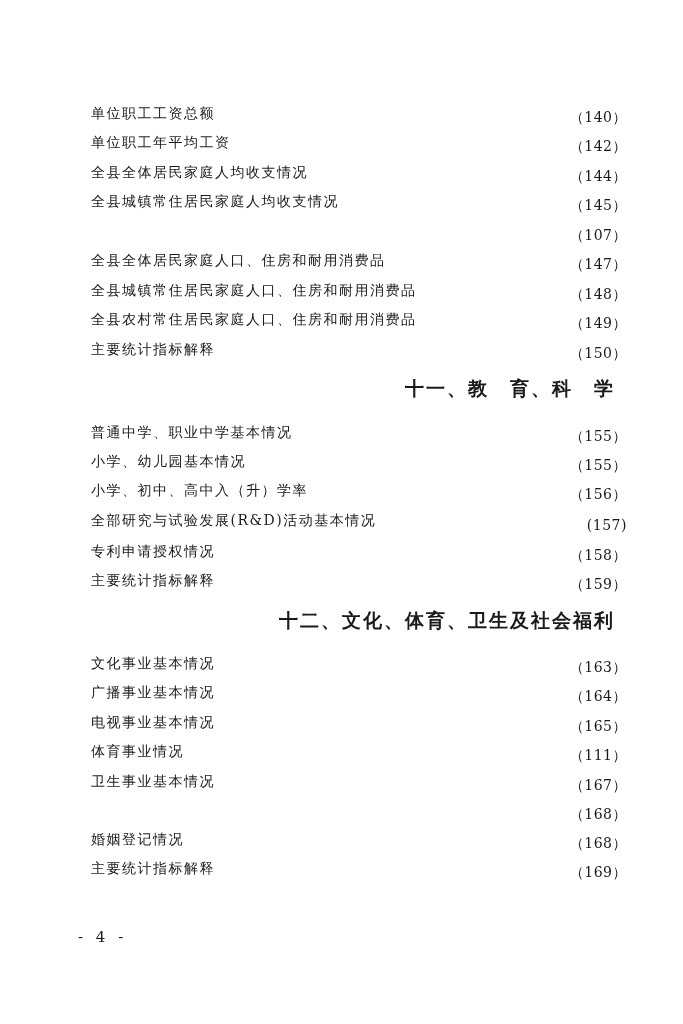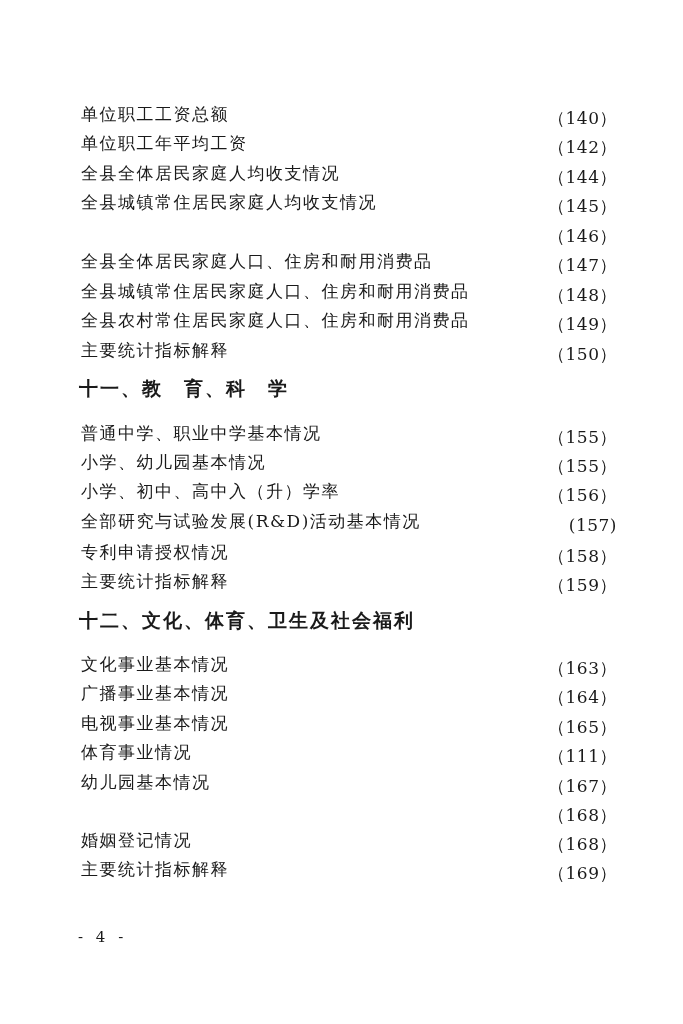--- a/index.html
+++ b/index.html
@@ -3,33 +3,33 @@
 <meta charset="utf-8">
 <style>
   html, body { margin: 0; padding: 0; }
   body {
     width: 683px; height: 1024px; background: #ffffff; position: relative;
     font-family: "DejaVu Serif", "Liberation Serif", serif; color: #1a1a1a;
     overflow: hidden;
   }
   .toc { position: absolute; left: 79px; width: 536px; top: 0; }
   .entry {
-    position: absolute; left: 2px; width: 536px; height: 22px;
-    display: flex; align-items: center; font-size: 17px; letter-spacing: 1.5px;
+    position: absolute; left: 12px; width: 536px; height: 22px;
+    display: flex; align-items: center; font-size: 14px; letter-spacing: 1.5px;
     white-space: nowrap;
   }
   .entry .title { flex: 0 0 auto; }
   .entry .leader {
     flex: 1 1 auto; overflow: hidden; height: 22px; margin: 0 2px;
     background-image: radial-gradient(circle, #222 0.9px, transparent 1.2px);
     background-size: 4.6px 22px; background-position: 0 13px; background-repeat: repeat-x;
   }
   .entry .page { flex: 0 0 auto; letter-spacing: 0.5px; margin-top: 8px; }
   .heading {
-    position: absolute; left: 0; width: 536px; text-align: left;
+    position: absolute; left: 0; width: 536px; text-align: right;
     font-family: "DejaVu Sans", "Liberation Sans", sans-serif; font-weight: bold;
     font-size: 19px; letter-spacing: 2px;
   }
   .footer {
     position: absolute; left: 78px; top: 928px; font-size: 15px; letter-spacing: 4px;
   }
 </style>
 </head>
 <body>
 
@@ -50,21 +50,21 @@
       <span class="leader"></span>
       <span class="page">（144）</span>
     </div>
   <div class="entry" style="top:191px">
       <span class="title">全县城镇常住居民家庭人均收支情况</span>
       <span class="leader"></span>
       <span class="page">（145）</span>
     </div>
   <div class="entry" style="top:221px">
       <span class="leader"></span>
-      <span class="page">（146）</span>
+      <span class="page">（107）</span>
     </div>
   <div class="entry" style="top:250px">
       <span class="title">全县全体居民家庭人口、住房和耐用消费品</span>
       <span class="leader"></span>
       <span class="page">（147）</span>
     </div>
   <div class="entry" style="top:280px">
       <span class="title">全县城镇常住居民家庭人口、住房和耐用消费品</span>
       <span class="leader"></span>
       <span class="page">（148）</span>
@@ -127,21 +127,21 @@
       <span class="title">电视事业基本情况</span>
       <span class="leader"></span>
       <span class="page">（165）</span>
     </div>
   <div class="entry" style="top:741px">
       <span class="title">体育事业情况</span>
       <span class="leader"></span>
       <span class="page">（111）</span>
     </div>
   <div class="entry" style="top:771px">
-      <span class="title">幼儿园基本情况</span>
+      <span class="title">卫生事业基本情况</span>
       <span class="leader"></span>
       <span class="page">（167）</span>
     </div>
   <div class="entry" style="top:800px">
       <span class="leader"></span>
       <span class="page">（168）</span>
     </div>
   <div class="entry" style="top:829px">
       <span class="title">婚姻登记情况</span>
       <span class="leader"></span>

